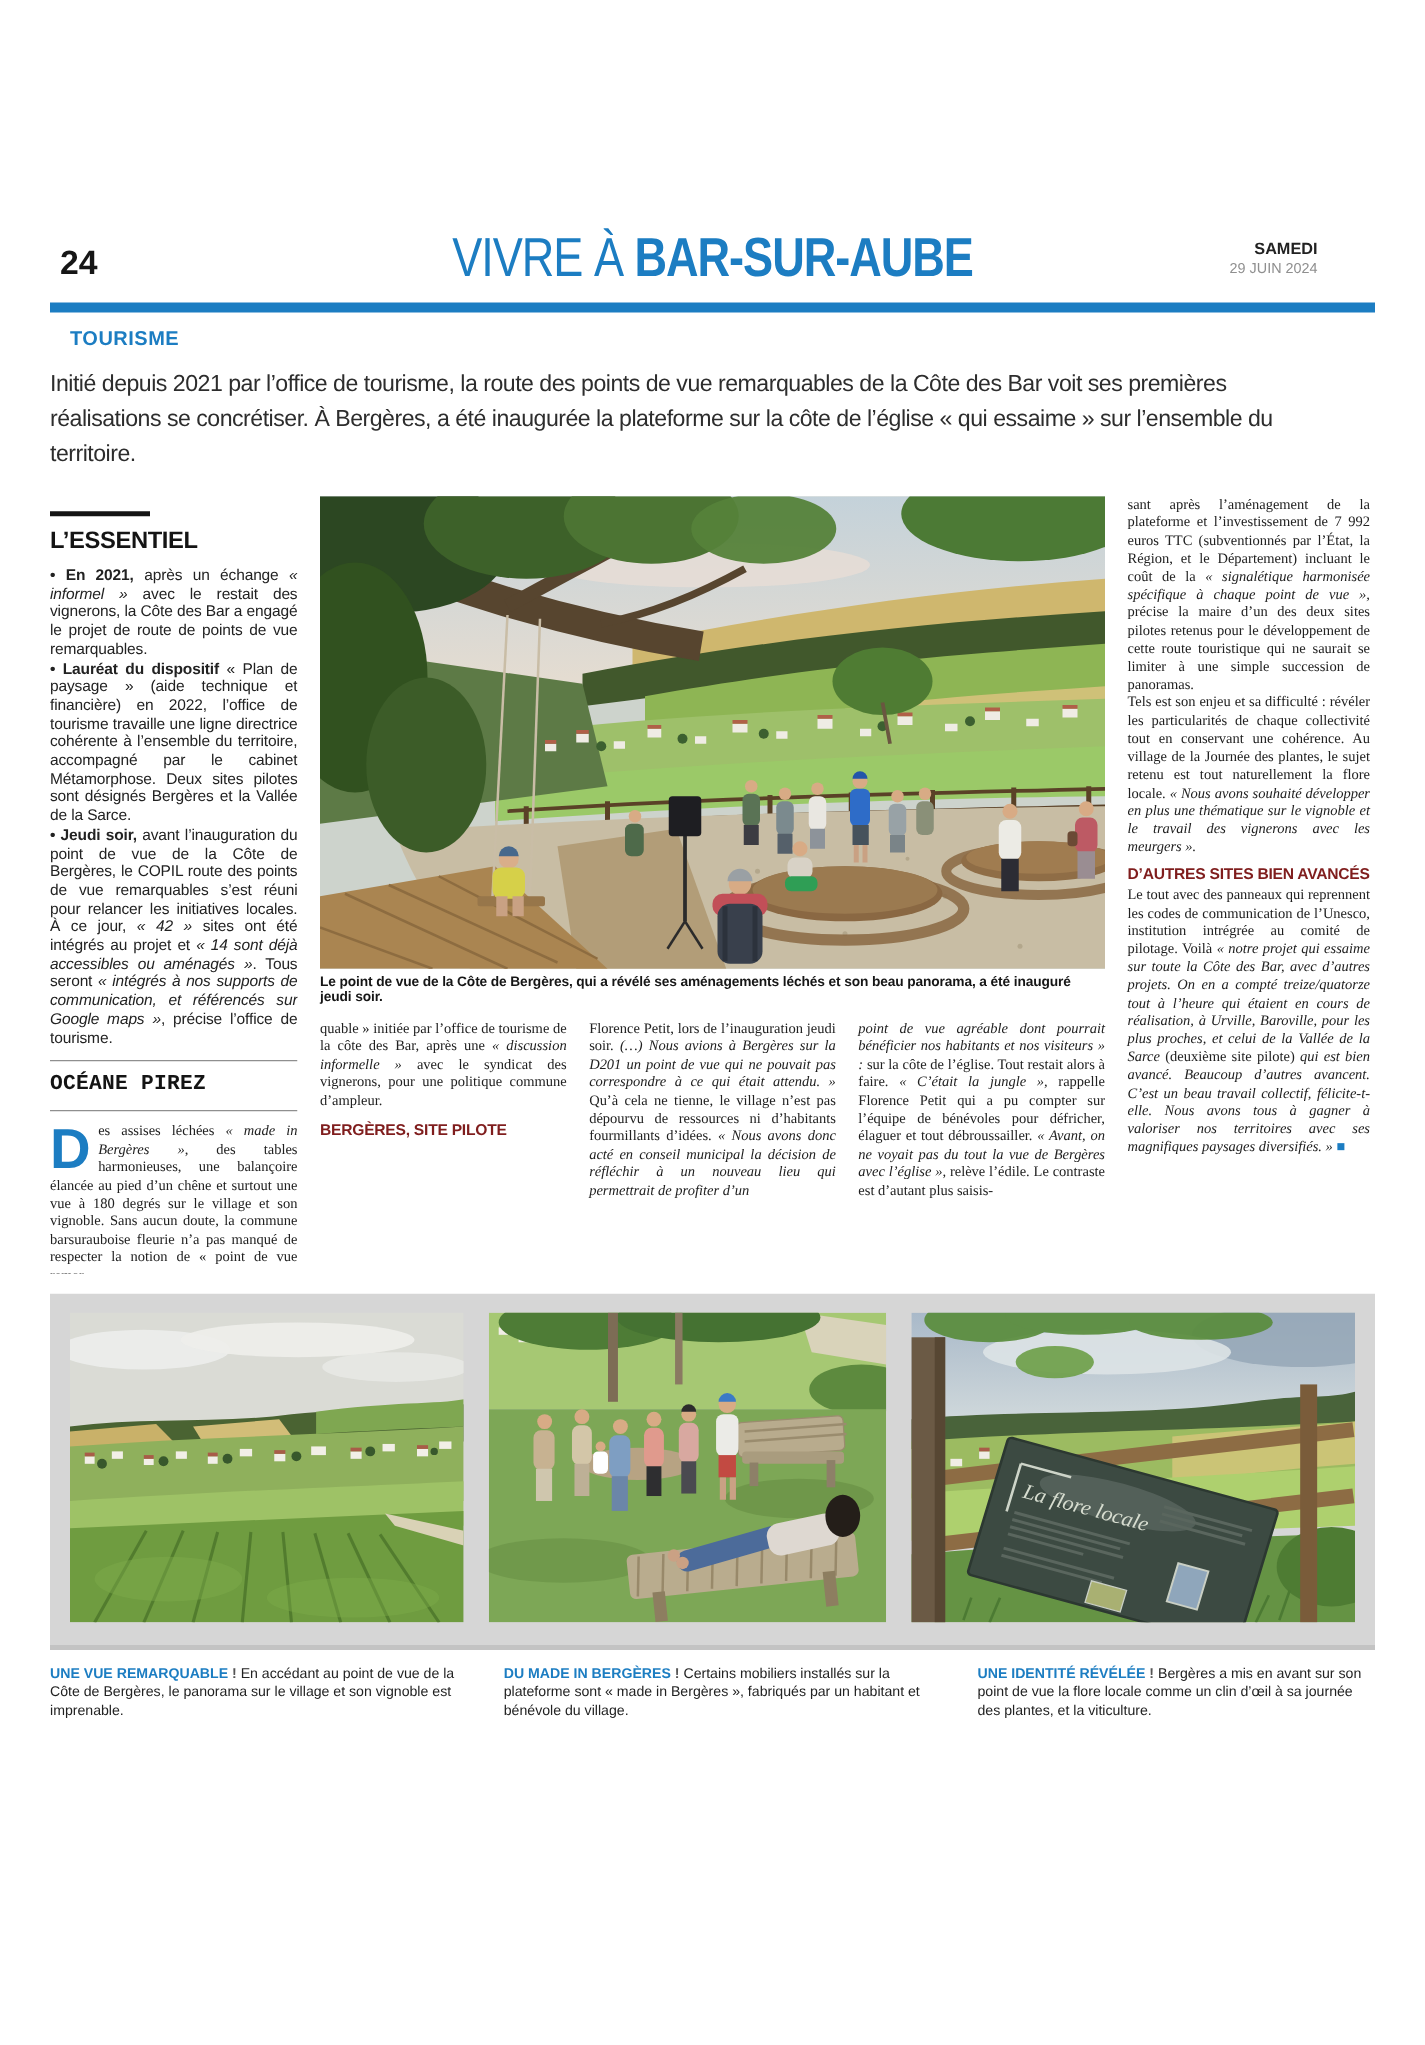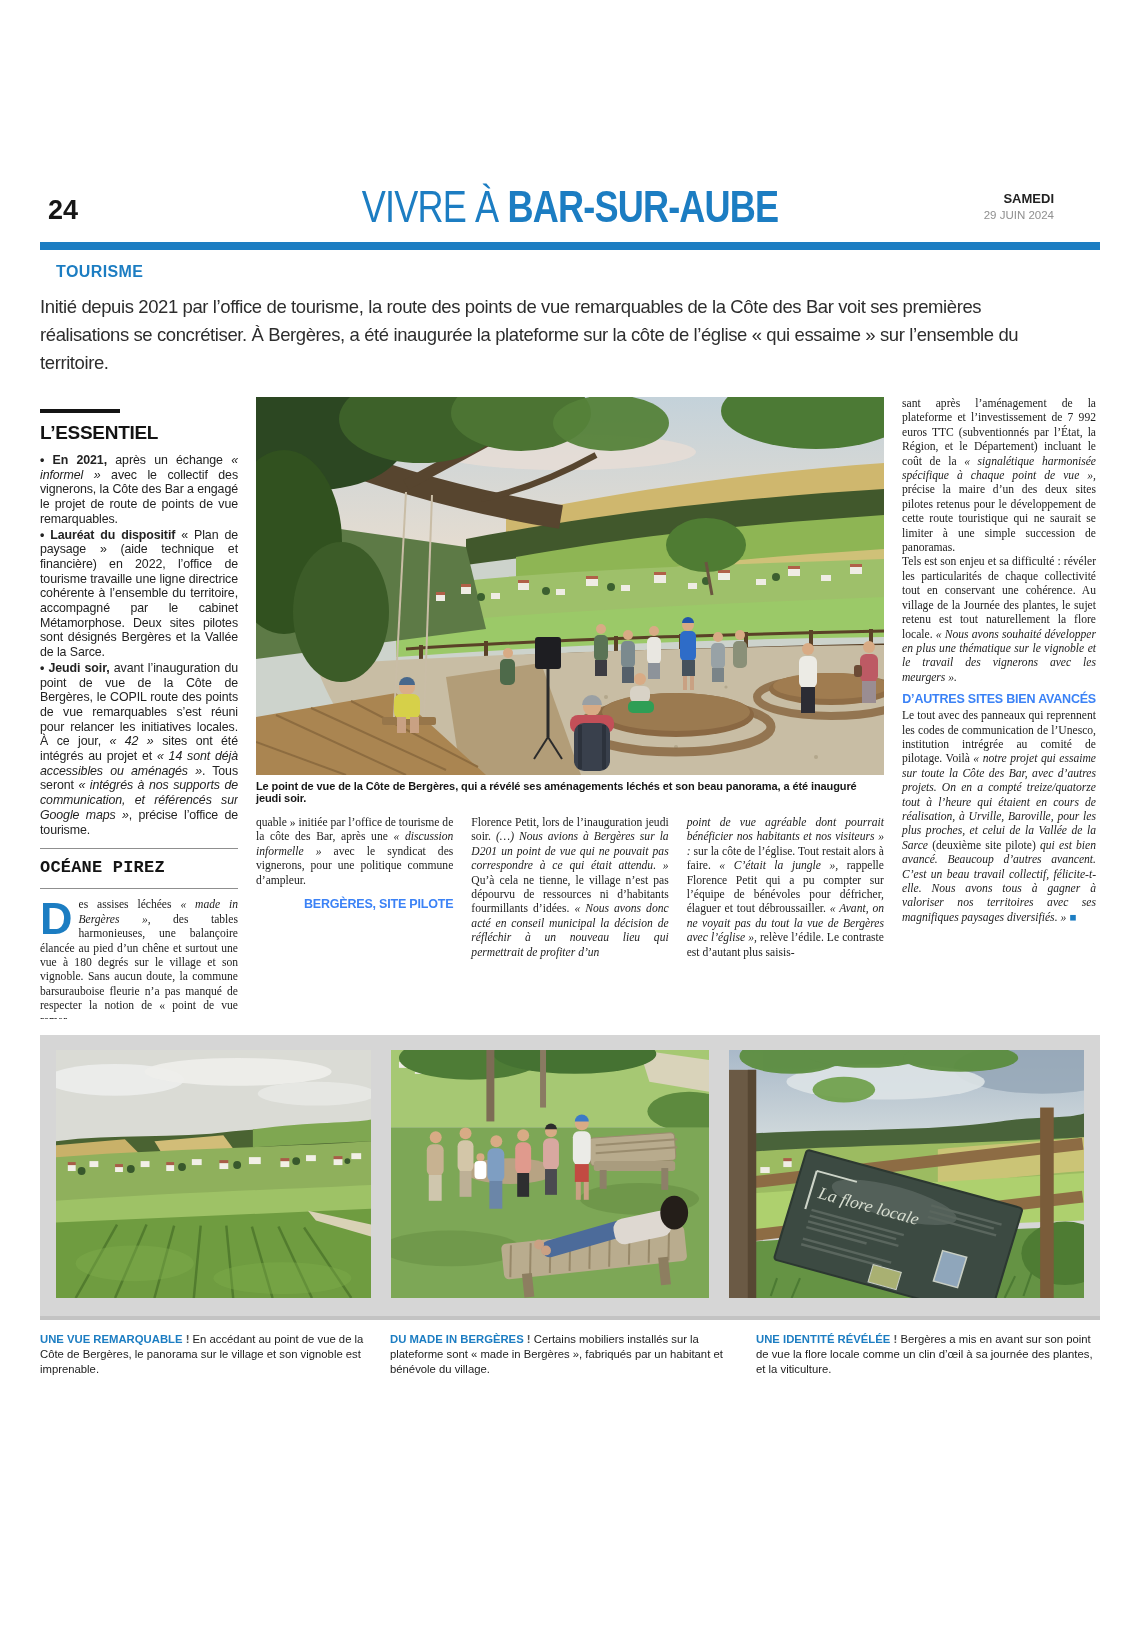--- a/index.html
+++ b/index.html
@@ -38,30 +38,30 @@
   .ess-item{font-family:"Liberation Sans",sans-serif; font-size:12.4px; line-height:14.7px; letter-spacing:-0.1px; text-align:justify; color:#222; margin-bottom:1px;}
   .divider{border-top:1px solid #8f8f8f; margin:11px 0 9px;}
   .byline{font-family:Liberation Mono, monospace; font-weight:bold; font-size:17px; letter-spacing:.2px; color:#141414;}
   .dropcap{float:left; color:var(--accent); font-family:"Liberation Sans",sans-serif; font-weight:bold; font-size:45px; line-height:38px; padding:2px 6px 0 0;}
 
   
   .main-photo{width:620px;}
   .main-photo .ph{width:628px; height:378px; display:block; background:#cdd3cc;}
   .main-caption{margin-top:5px; font-family:"Liberation Sans",sans-serif; font-weight:bold; font-size:11px; letter-spacing:-0.1px; color:#161616;}
   .three-cols{display:grid; grid-template-columns:repeat(3,1fr); column-gap:18px; margin-top:12px;}
-  .subhead{font-family:"Liberation Sans",sans-serif; font-weight:bold; font-size:12.5px; letter-spacing:-0.2px; color:#3b82f6; margin:9px 0 3px;text-align:right;}
+  .subhead{font-family:"Liberation Sans",sans-serif; font-weight:bold; font-size:12.5px; letter-spacing:-0.2px; color:#7f1d1d; margin:9px 0 3px;}
   .rightcol .subhead{margin-top:7px;}
   .rightcol p{margin:0;}
 
   
   .strip{margin:16px 40px 0; background:#d6d6d6; padding:15px 16px 18px; display:flex; gap:20px; border-bottom:4px solid #c3c3c3;}
   .strip-photo{height:248px; overflow:hidden;}
   .strip-photo svg{display:block; width:100%; height:100%;}
   .sp1{flex:0 0 315px;} .sp2{flex:0 0 318px;} .sp3{flex:1 1 auto;}
-  .caption-row{display:flex; gap:20px; margin:12px 40px 0;}
+  .caption-row{display:flex; gap:33px; margin:12px 40px 0;}
   .caption{font-family:"Liberation Sans",sans-serif; font-size:11.3px; line-height:15px; color:#222;}
   .c1{flex:0 0 330px;} .c2{flex:0 0 334px;} .c3{flex:1 1 auto; padding-left:12px;}
   .cap-label{color:var(--accent); font-weight:bold;}
   .cap-sep{color:#555; font-weight:bold;}
 </style>
 </head>
 <body>
 
 <div class="page">
 
@@ -82,21 +82,21 @@
   <div class="rubric">TOURISME</div>
 
 
   <p class="lede">Initié depuis 2021 par l’office de tourisme, la route des points de vue remarquables de la Côte des Bar voit ses premières réalisations se concrétiser. À Bergères, a été inaugurée la plateforme sur la côte de l’église « qui essaime » sur l’ensemble du territoire.</p>
 
   <div class="article">
 
     <aside class="sidebar">
       <div class="black-rule"></div>
       <h2 class="ess-title">L’ESSENTIEL</h2>
-      <p class="ess-item"><span class="rt-b">• En 2021,</span><span> après un échange </span><span class="rt-i">« informel »</span><span> avec le collectif des vignerons, la Côte des Bar a engagé le projet de route de points de vue remarquables.</span></p>
+      <p class="ess-item"><span class="rt-b">• En 2021,</span><span> après un échange </span><span class="rt-i">« informel »</span><span> avec le restait des vignerons, la Côte des Bar a engagé le projet de route de points de vue remarquables.</span></p>
       <p class="ess-item"><span class="rt-b">• Lauréat du dispositif</span><span> « Plan de paysage » (aide technique et financière) en 2022, l’office de tourisme travaille une ligne directrice cohérente à l’ensemble du territoire, accompagné par le cabinet Métamorphose. Deux sites pilotes sont désignés Bergères et la Vallée de la Sarce.</span></p>
       <p class="ess-item"><span class="rt-b">• Jeudi soir,</span><span> avant l’inauguration du point de vue de la Côte de Bergères, le COPIL route des points de vue remarquables s’est réuni pour relancer les initiatives locales. À ce jour, </span><span class="rt-i">« 42 »</span><span> sites ont été intégrés au projet et </span><span class="rt-i">« 14 sont déjà accessibles ou aménagés »</span><span>. Tous seront </span><span class="rt-i">« intégrés à nos supports de communication, et référencés sur Google maps »</span><span>, précise l’office de tourisme.</span></p>
       <div class="divider"></div>
       <div class="byline">OCÉANE PIREZ</div>
       <div class="divider"></div>
       <p class="bodytext"><span class="dropcap">D</span><span><span>es assises léchées </span><span class="rt-i">« made in Bergères »</span><span>, des tables harmonieuses, une balançoire élancée au pied d’un chêne et surtout une vue à 180 degrés sur le village et son vignoble. Sans aucun doute, la commune barsurauboise fleurie n’a pas manqué de respecter la notion de « point de vue remar-</span></span></p>
     </aside>
 
     <div>
       <figure class="main-photo">

